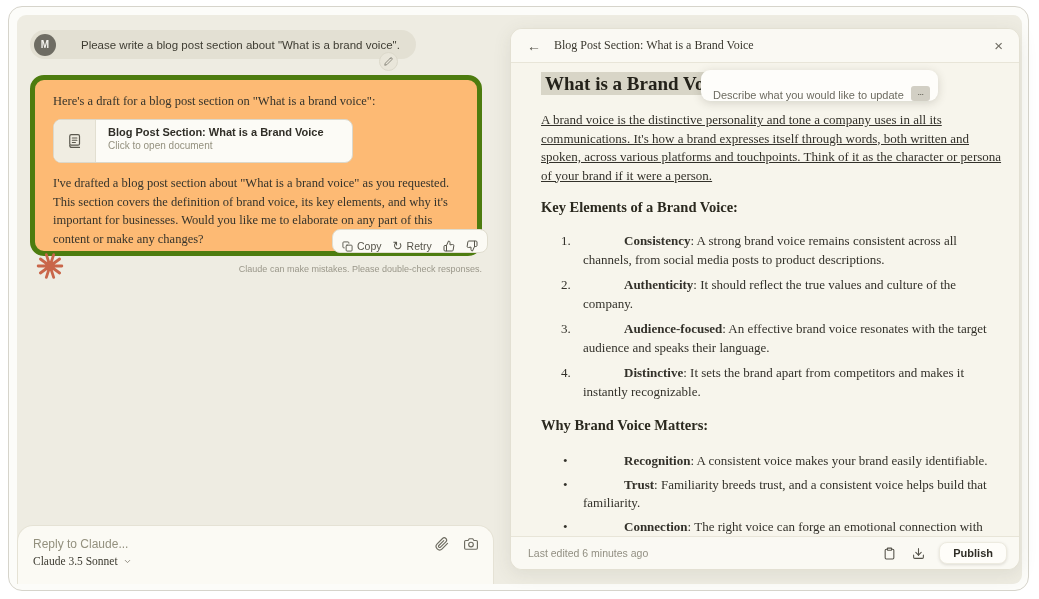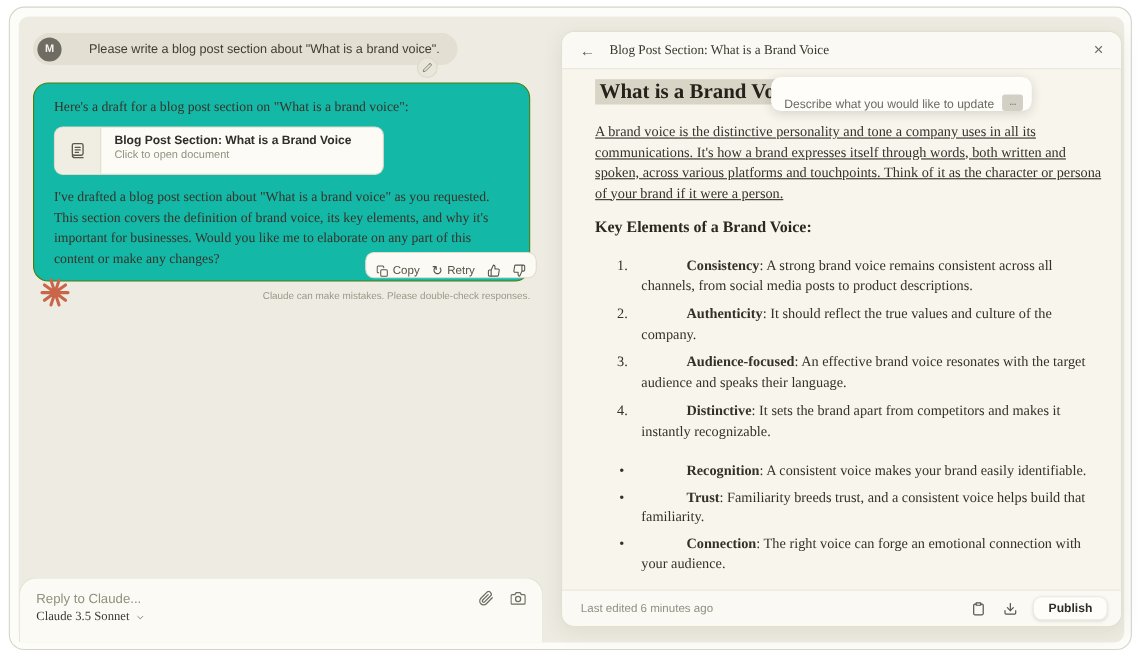--- a/index.html
+++ b/index.html
@@ -17,21 +17,21 @@
               gap:9px; background:#e3e0d3; border-radius:16px; padding:3px 16px 3px 4px; height:29px; }
   .avatar { width:22px; height:22px; border-radius:50%; background:#6e6c63; color:#f5f4ef;
             font-size:10px; font-weight:bold; display:flex; align-items:center; justify-content:center; }
   .user-text { font-size:11.5px; color:#3e3c32; white-space:nowrap;margin-left:16px; }
 
   .edit-btn { position:absolute; left:379px; top:52px; width:19px; height:19px; border-radius:50%;
               background:#e9e6da; border:1px solid #dcd9cb; color:#6f6d63;
               display:flex; align-items:center; justify-content:center; cursor:pointer; }
 
   .bubble { position:absolute; left:30px; top:75px; width:452px; height:181px;
-            background:#14b8a6; border:1px solid #4d7c0f; border-radius:14px; padding:12px 18px;
+            background:#fdba74; border:5px solid #4d7c0f; border-radius:14px; padding:12px 18px;
             font-family:"Liberation Serif", serif; color:#35332b; }
   .bubble .intro { font-size:12.5px; line-height:18px; }
   .artifact-card { margin-top:9px; width:300px; height:44px; display:flex; align-items:stretch;
                    background:#fcfbf6; border:1px solid #dcd8ca; border-radius:8px; overflow:hidden; cursor:pointer; }
   .card-icon { width:42px; background:#f0ede2; border-right:1px solid #e2dfd1;
                display:flex; align-items:center; justify-content:center; color:#5a584e; }
   .card-text { padding:6px 12px 0 12px; font-family:"Liberation Sans", sans-serif; }
   .card-title { font-size:11px; font-weight:bold; color:#302e27; white-space:nowrap; }
   .card-sub   { font-size:10px; color:#94917f; margin-top:2px; }
   .bubble .body { margin-top:11px; font-size:12.5px; line-height:18.5px; }
@@ -235,20 +235,21 @@
           <span class="num">2.</span><span class="term">Authenticity</span><span>: It should reflect the true values and culture of the company.</span>
         </div>
         <div class="li">
           <span class="num">3.</span><span class="term">Audience-focused</span><span>: An effective brand voice resonates with the target audience and speaks their language.</span>
         </div>
         <div class="li">
           <span class="num">4.</span><span class="term">Distinctive</span><span>: It sets the brand apart from competitors and makes it instantly recognizable.</span>
         </div>
       </div>
 
+      <h2 class="h2-why">Why Brand Voice Matters:</h2>
       <div class="ul">
         <div class="li">
           <span class="blt">•</span><span class="term">Recognition</span><span>: A consistent voice makes your brand easily identifiable.</span>
         </div>
         <div class="li">
           <span class="blt">•</span><span class="term">Trust</span><span>: Familiarity breeds trust, and a consistent voice helps build that familiarity.</span>
         </div>
         <div class="li">
           <span class="blt">•</span><span class="term">Connection</span><span>: The right voice can forge an emotional connection with your audience.</span>
         </div>

